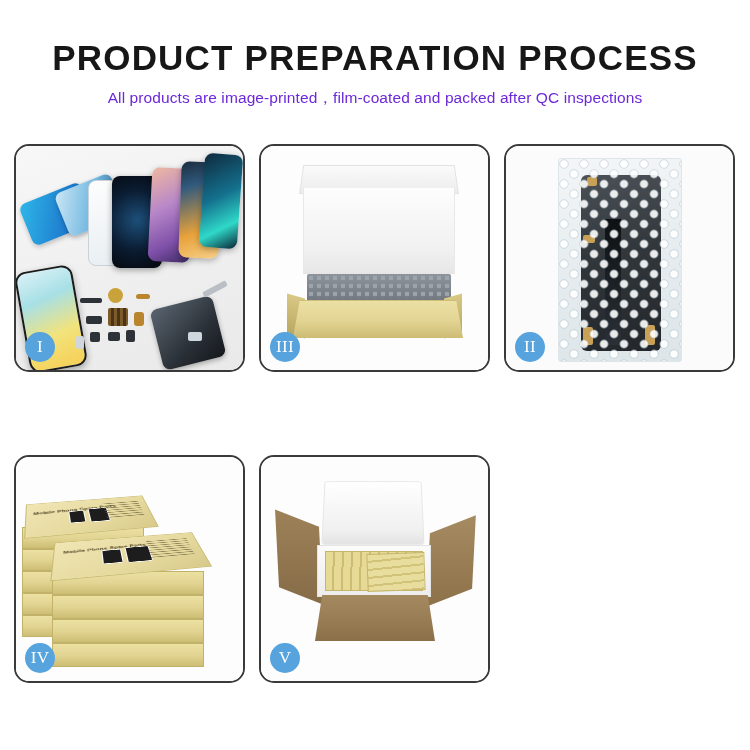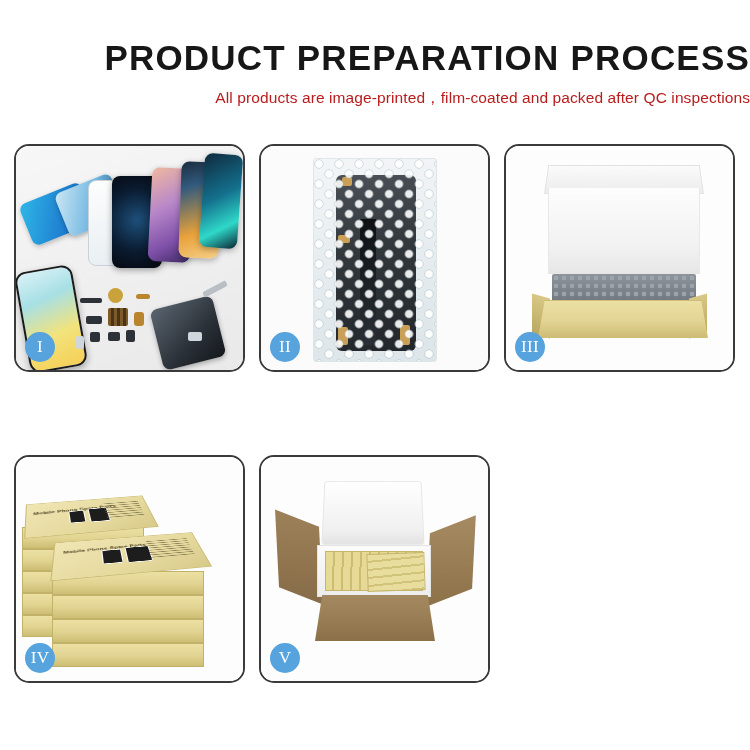--- a/index.html
+++ b/index.html
@@ -5,34 +5,34 @@
   * { box-sizing: border-box; margin: 0; padding: 0; }
   html, body {
     width: 750px; height: 750px;
     background: #ffffff;
     font-family: "Liberation Sans", sans-serif;
     overflow: hidden;
   }
   .page { position: relative; width: 750px; height: 750px; background: #fff; }
 
   
-  .header { padding-top: 40px; text-align: right; }
+  .header { padding-top: 40px; text-align: center; }
   .title {
     font-size: 35px;
     font-weight: 700;
     letter-spacing: 1.2px;
     color: #171717;
     line-height: 1.05;
     font-family: "Liberation Sans", sans-serif;
   }
   .subtitle {
     margin-top: 11px;
     font-size: 15.5px;
     font-weight: 400;
-    color: #b91c1c;
+    color: #6d28d9;
     letter-spacing: 0.1px;
   }
 
   
   .grid {
     position: absolute;
     left: 14px; top: 144px;
     width: 722px;
     display: grid;
     grid-template-columns: repeat(3, 231px);
@@ -334,44 +334,44 @@
         <div class="chip" style="left:92px;top:186px;width:12px;height:9px;"></div>
         <div class="chip" style="left:110px;top:184px;width:9px;height:12px;"></div>
         <div class="chip" style="left:60px;top:190px;width:8px;height:13px;background:#cfd6dc;"></div>
         <div class="chip" style="left:172px;top:186px;width:14px;height:9px;background:#cfd6dc;"></div>
         <div class="chip" style="left:186px;top:140px;width:26px;height:6px;background:#b9bfc5;transform:rotate(-28deg);"></div>
       </div>
       <div class="badge">I</div>
     </div>
 
     <div class="panel">
+      <div class="panel-photo p3">
+        <div class="b3-lid"></div>
+        <div class="b3-inner"></div>
+        <div class="b3-foam"></div>
+        <div class="b3-flapL"></div>
+        <div class="b3-flapR"></div>
+        <div class="b3-base"></div>
+      </div>
+      <div class="badge">III</div>
+    </div>
+
+    <div class="panel">
       <div class="panel-photo p2">
         <div class="bag">
           <div class="part-inner"></div>
           <div class="part-strip"></div>
           <div class="tape" style="left:28px;top:18px;width:10px;height:9px;"></div>
           <div class="tape" style="left:24px;top:76px;width:12px;height:8px;"></div>
           <div class="tape" style="left:24px;top:168px;width:10px;height:18px;"></div>
           <div class="tape" style="left:86px;top:166px;width:10px;height:20px;"></div>
           <div class="bubbles"></div>
         </div>
       </div>
       <div class="badge">II</div>
-    </div>
-
-    <div class="panel">
-      <div class="panel-photo p3">
-        <div class="b3-lid"></div>
-        <div class="b3-inner"></div>
-        <div class="b3-foam"></div>
-        <div class="b3-flapL"></div>
-        <div class="b3-flapR"></div>
-        <div class="b3-base"></div>
-      </div>
-      <div class="badge">III</div>
     </div>
 
     <div class="panel">
       <div class="panel-photo p4">
         <div class="stack">
           <div class="sbox" style="left:2px;top:52px;width:122px;height:22px;"></div>
           <div class="sbox" style="left:2px;top:74px;width:122px;height:22px;"></div>
           <div class="sbox" style="left:2px;top:96px;width:122px;height:22px;"></div>
           <div class="sbox" style="left:2px;top:118px;width:122px;height:22px;"></div>
           <div class="sbox" style="left:2px;top:140px;width:122px;height:22px;"></div>

